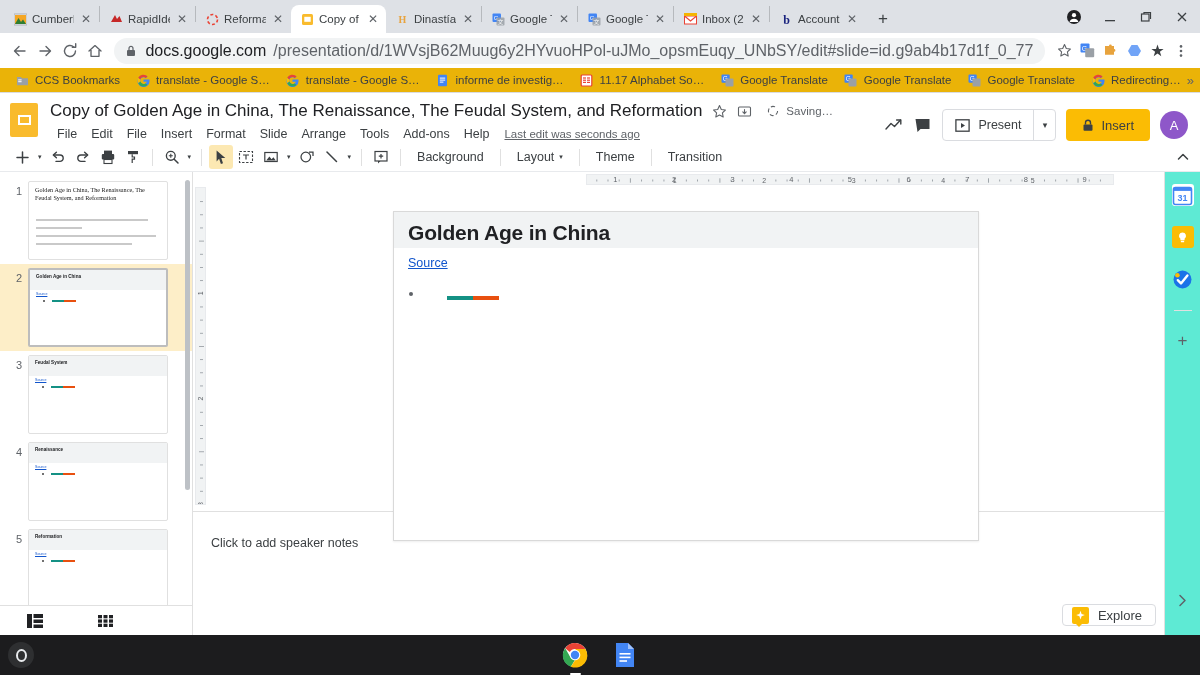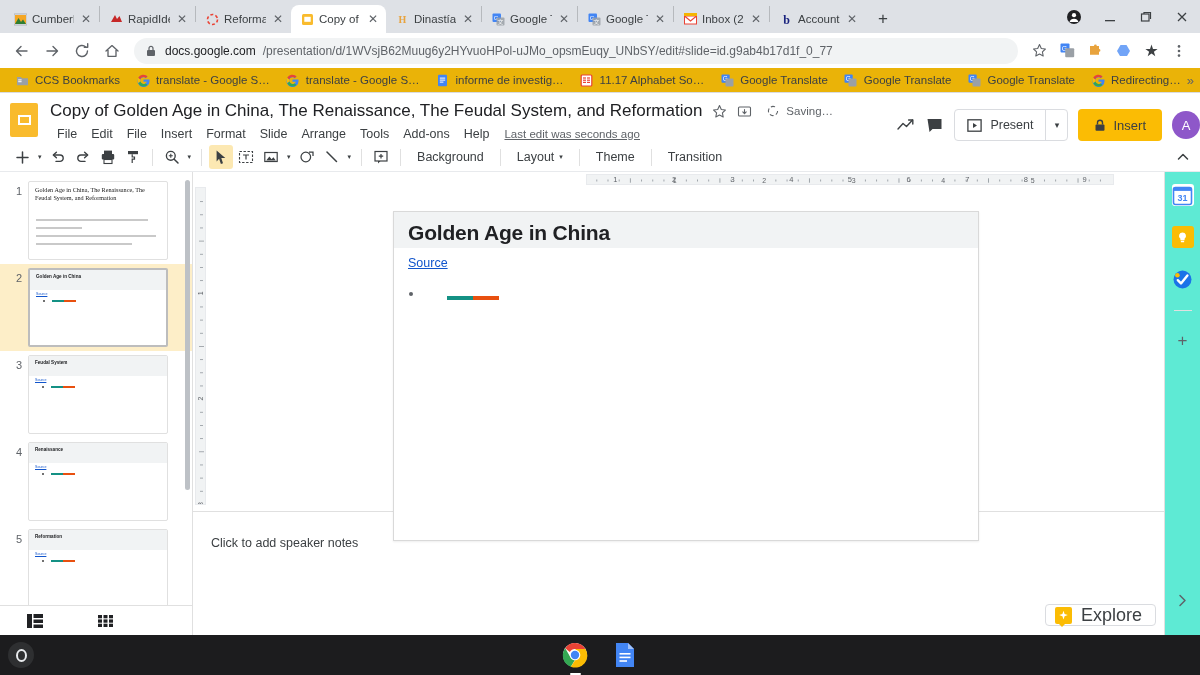--- a/index.html
+++ b/index.html
@@ -31,38 +31,38 @@
   .newtab { width:28px; height:28px; display:flex; align-items:center; justify-content:center;
     font-size:17px; color:#3c4043; margin-left:4px; }
   .winctl { position:absolute; right:0; top:0; height:33px; display:flex; align-items:center; gap:0; }
   .winctl > div { width:36px; height:33px; display:flex; align-items:center; justify-content:center; color:#3c4043; }
 
   
   .omnibar { height:35px; background:#fff; display:flex; align-items:center; padding:0 8px; gap:2px; flex:0 0 35px; }
   .navbtn { width:28px; height:28px; display:flex; align-items:center; justify-content:center; color:#5f6368; font-size:15px; }
   .urlbox {
     flex:1; height:26px; background:#f1f3f4; border-radius:13px; display:flex; align-items:center;
-    padding:0 12px; gap:9px; margin:0 6px; font-size:12px; color:#202124;
+    padding:0 12px; gap:9px; margin:0 6px; font-size:16px; color:#202124;
   }
   .urlbox .lock { font-size:10px; color:#5f6368; }
   .url-host { color:#202124; }
   .url-rest { color:#5f6368;margin-left:7px; }
   .ombtn { width:26px; height:26px; display:flex; align-items:center; justify-content:center; color:#5f6368; font-size:13px; }
 
   
   .bmbar { height:25px; background:#eab308; display:flex; align-items:center; padding:0 8px; gap:2px; flex:0 0 25px;
     border-bottom:1px solid #dadce0; position:relative; }
   .bm { display:flex; align-items:center; gap:6px; padding:2px 7px; font-size:11.5px; color:#3c4043; white-space:nowrap; border-radius:4px; }
   .bm-ic { width:14px; height:14px; flex:0 0 14px; display:flex; align-items:center; justify-content:center; font-size:10px; }
   .bm-overflow { position:absolute; right:6px; color:#5f6368; font-size:13px; }
 
   
   .app { flex:1; background:#fff; display:flex; flex-direction:column; min-height:0; position:relative; }
 
-  .docheader { display:flex; padding:8px 0 0 10px; height:50px; align-items:flex-start; }
+  .docheader { display:flex; padding:8px 12px 0 10px; height:50px; align-items:flex-start; }
   .doclogo { width:28px; height:34px; background:#f9bb2d; border-radius:2px; display:flex; align-items:center;
     justify-content:center; margin-top:2px; flex:0 0 28px; }
   .doclogo .inner { width:13px; height:10px; border:2px solid #fff; background:#f9bb2d; }
   .dochead-mid { margin-left:12px; flex:1; min-width:0; }
   .doctitle-row { display:flex; align-items:center; gap:10px; }
   .doctitle { font-size:17px; color:#202124; white-space:nowrap; font-weight:400; }
   .hicon { color:#5f6368; font-size:13px; display:flex; align-items:center; }
   .saving { font-size:11.5px; color:#5f6368; display:flex; align-items:center; gap:6px; margin-left:4px; }
   .menubar { display:flex; gap:0; margin-top:3px; align-items:center; }
   .menu { font-size:12.5px; color:#3c4043; padding:3px 7px; border-radius:4px; white-space:nowrap; }
@@ -142,21 +142,21 @@
   .slide-bar i.b { width:50%; background:#e8500f; }
 
   
   .notes-splitter { height:10px; background:#fff; border-top:1px solid #e0e0e0; display:flex;
      align-items:center; justify-content:center; gap:4px; }
   .notes-splitter span { width:3px; height:3px; border-radius:50%; background:#bdc1c6; }
   .notes { height:74px; background:#fff; padding:15px 0 0 18px; font-size:12.5px; color:#3c4043; flex:0 0 74px; }
   .bottombar { height:40px; background:#fff; display:flex; align-items:center; justify-content:flex-end;
      padding-right:8px; flex:0 0 40px; }
   .explore { display:flex; align-items:center; gap:9px; border:1px solid #dadce0; border-radius:4px;
-     height:22px; padding:0 13px 0 9px; font-size:18px; color:#3c4043; background:#fff; }
+     height:22px; padding:0 13px 0 9px; font-size:13px; color:#3c4043; background:#fff; }
   .explore-ic { width:17px; height:17px; background:#fbbc04; border-radius:2px; position:relative;
      display:flex; align-items:center; justify-content:center; }
   .explore-ic:after { content:""; position:absolute; bottom:-3px; left:3px; border-left:4px solid transparent;
      border-right:4px solid transparent; border-top:4px solid #fbbc04; }
 
   
   .rail { width:36px; flex:0 0 36px; background:#5eead4; border-left:1px solid #e0e0e0; display:flex;
      flex-direction:column; align-items:center; padding-top:12px; gap:20px; position:relative; }
   .rail-ic { width:22px; height:22px; border-radius:3px; display:flex; align-items:center; justify-content:center;
      font-size:12px; color:#fff; }

